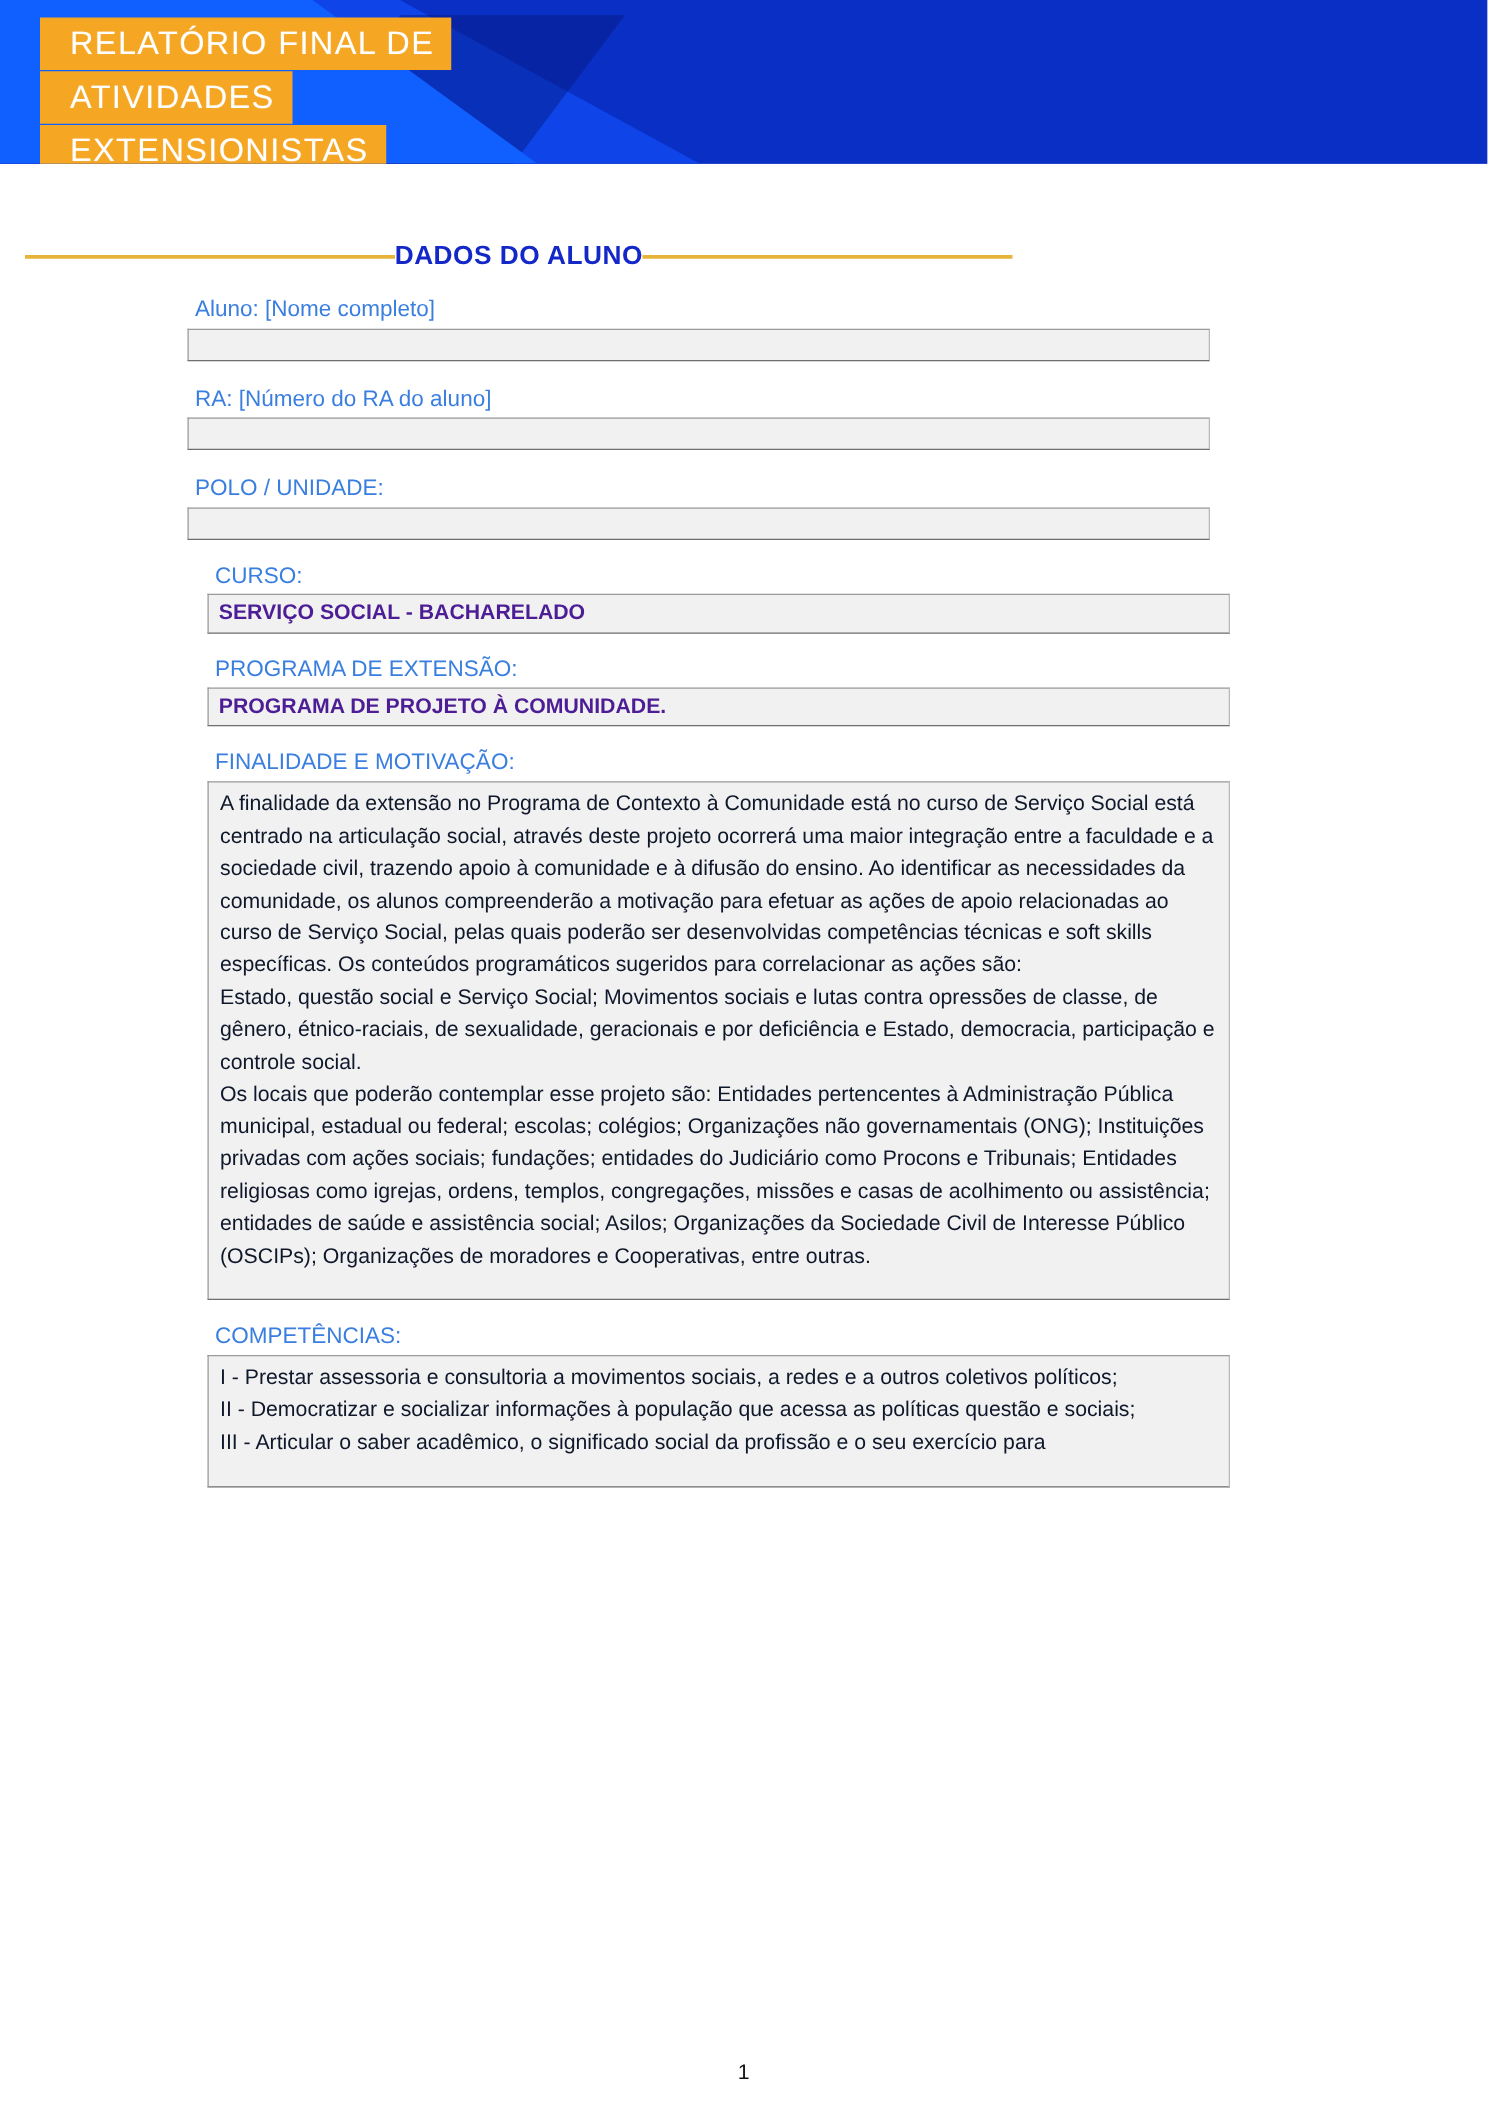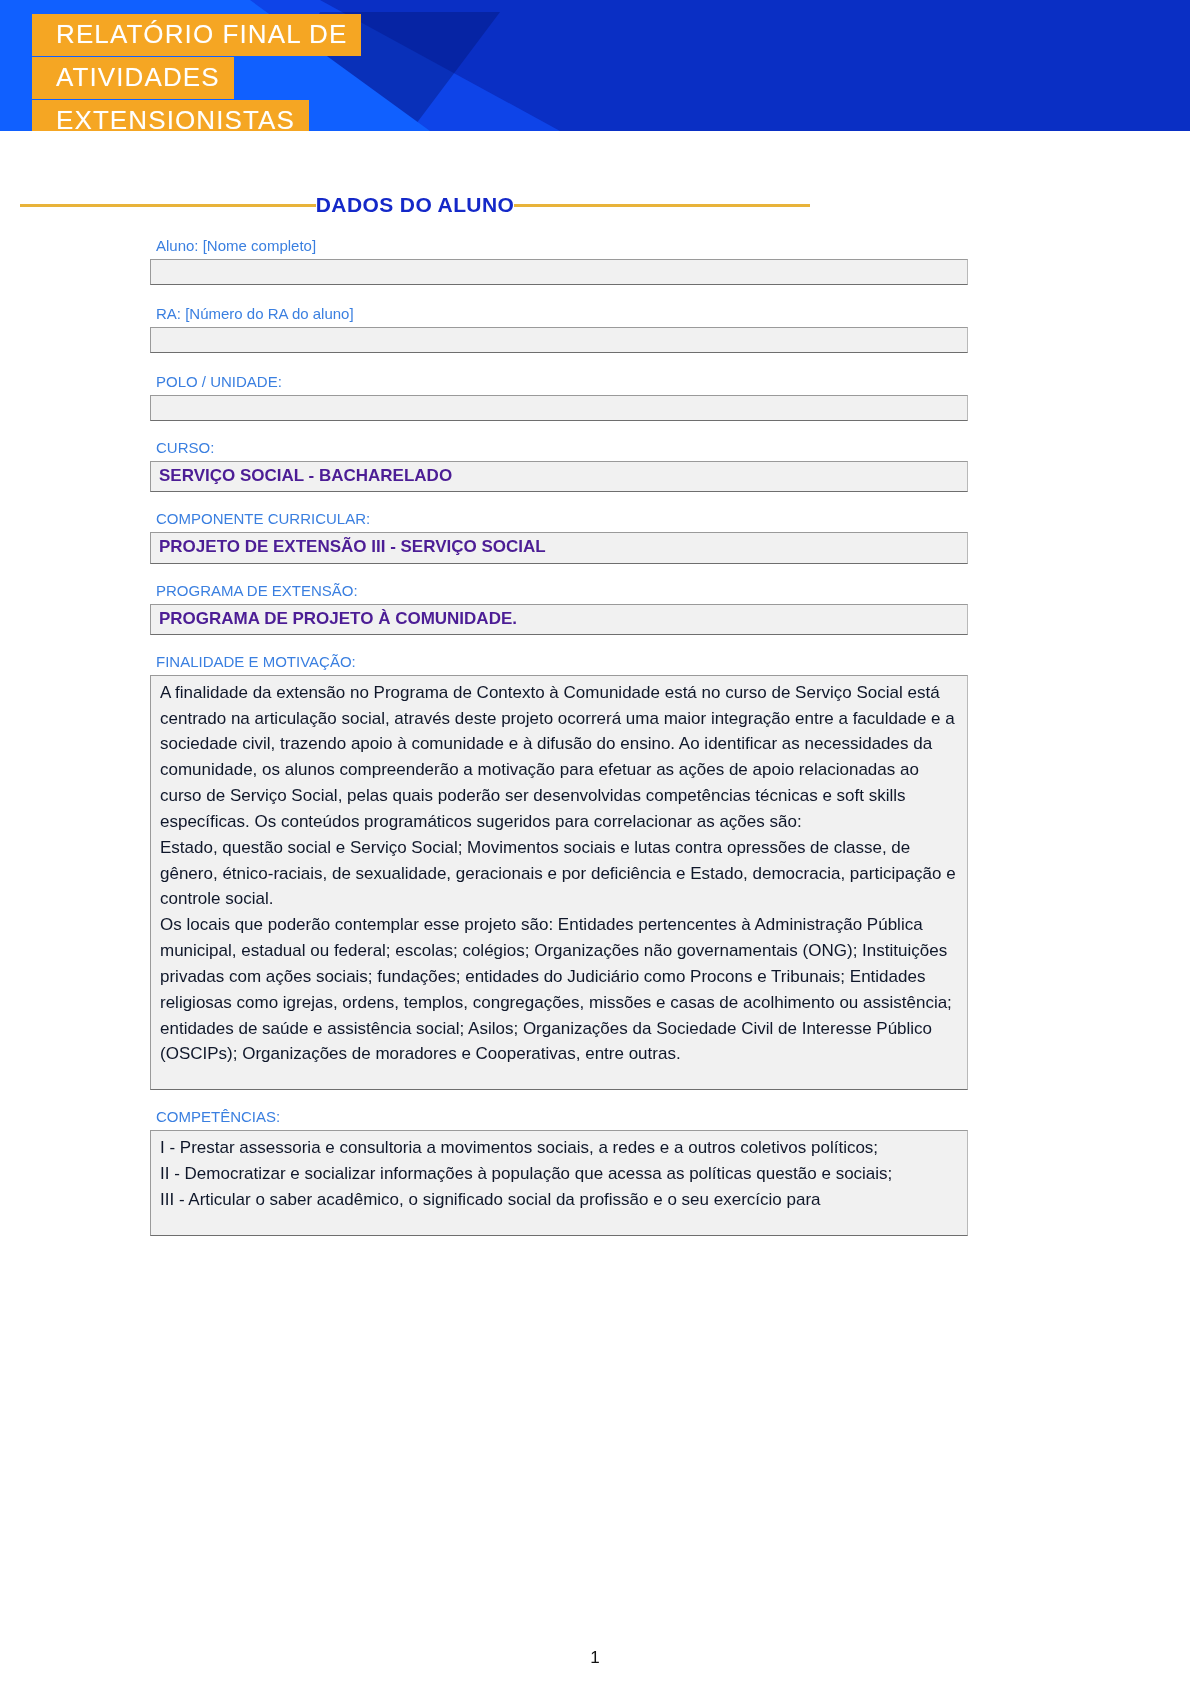--- a/index.html
+++ b/index.html
@@ -107,21 +107,21 @@
     color: #1428c8;
     letter-spacing: 0.4px;
     white-space: nowrap;
   }
 
   
   .field {
     margin-top: 20px;
   }
   .field-label {
-    font-size: 15px;
+    font-size: 18px;
     color: #3a7fe0;
     line-height: 1.2;
     margin-bottom: 4px;
     padding-left: 6px;
   }
   .field-box {
     background: #f1f1f1;
     border: 1px solid #9a9a9a;
     border-right-color: #b9b9b9;
     border-bottom-color: #6e6e6e;
@@ -142,21 +142,21 @@
   .field-box.para {
     width: 818px;
     padding: 4px 8px 22px 9px;
     font-size: 17px;
     color: #0f172a;
     line-height: 1.52;
   }
   .field-box.para p {
     margin: 0;
   }
-  .field.tight { margin-top: 18px; }
+  .field.tight { margin-top: 18px; margin-left: 16px; }
 
   
   .page-number {
     position: absolute;
     left: 0;
     right: 0;
     top: 1455px;
     text-align: center;
     font-size: 17px;
     color: #111111;
@@ -200,24 +200,20 @@
     <div class="field">
       <div class="field-label">POLO / UNIDADE:</div>
       <div class="field-box empty"></div>
     </div>
 
     <div class="field tight">
       <div class="field-label">CURSO:</div>
       <div class="field-box value">SERVIÇO SOCIAL - BACHARELADO</div>
     </div>
 
-    <div class="field tight">
-      <div class="field-label">COMPONENTE CURRICULAR:</div>
-      <div class="field-box value">PROJETO DE EXTENSÃO III - SERVIÇO SOCIAL</div>
-    </div>
 
     <div class="field tight">
       <div class="field-label">PROGRAMA DE EXTENSÃO:</div>
       <div class="field-box value">PROGRAMA DE PROJETO À COMUNIDADE.</div>
     </div>
 
     <div class="field tight">
       <div class="field-label">FINALIDADE E MOTIVAÇÃO:</div>
       <div class="field-box para">
         <p>A finalidade da extensão no Programa de Contexto à Comunidade está no curso de Serviço Social está centrado na articulação social, através deste projeto ocorrerá uma maior integração entre a faculdade e a sociedade civil, trazendo apoio à comunidade e à difusão do ensino. Ao identificar as necessidades da comunidade, os alunos compreenderão a motivação para efetuar as ações de apoio relacionadas ao curso de Serviço Social, pelas quais poderão ser desenvolvidas competências técnicas e soft skills específicas. Os conteúdos programáticos sugeridos para correlacionar as ações são:</p>

